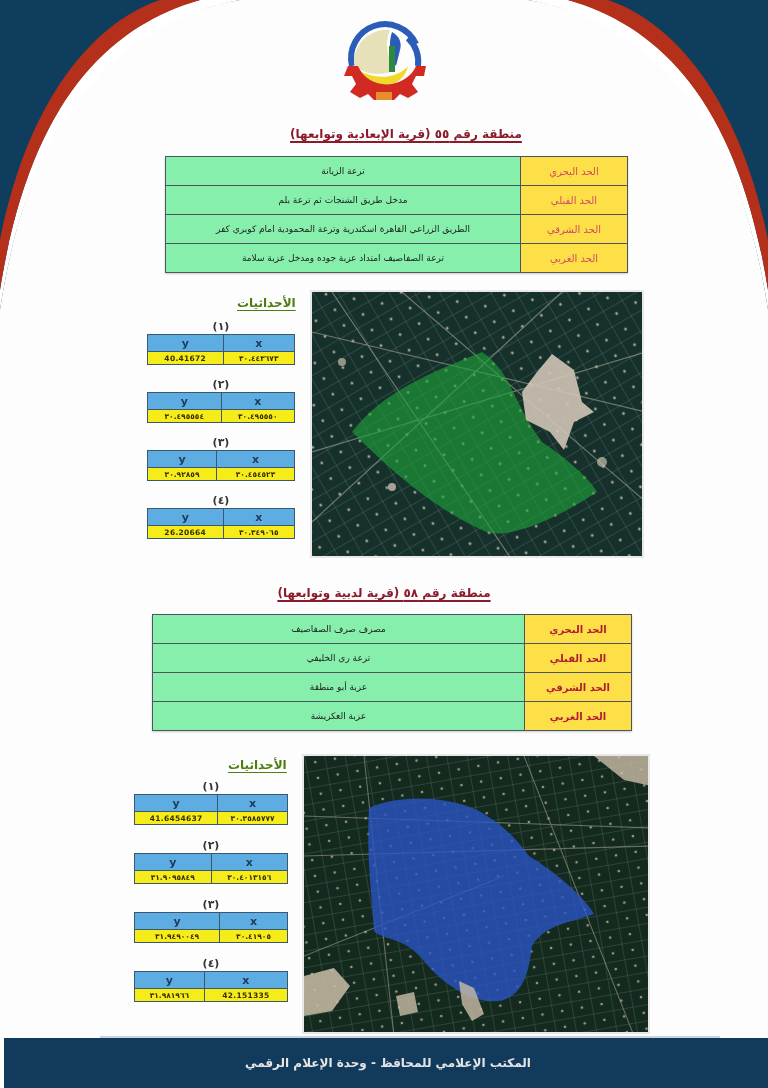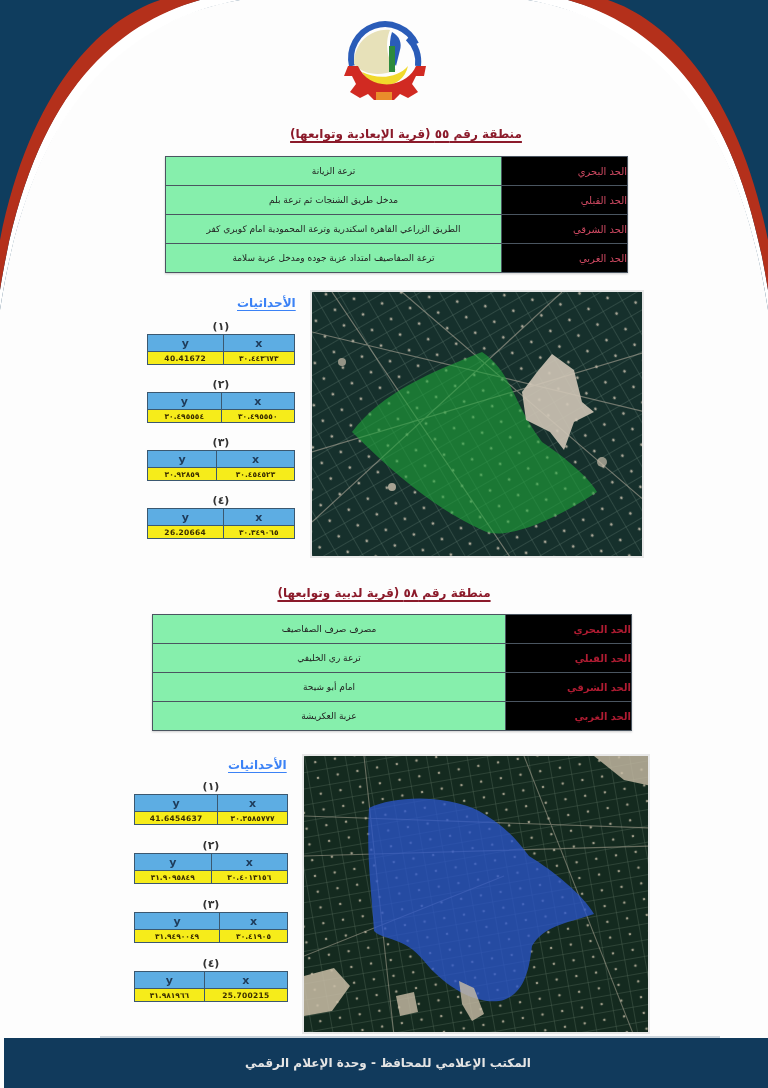--- a/index.html
+++ b/index.html
@@ -21,27 +21,27 @@
       direction: rtl;
     }
     .section-title span { text-decoration: underline; text-decoration-thickness: 1.5px; text-underline-offset: 3px; }
 
     .bounds-table {
       position: absolute; border-collapse: collapse; direction: rtl;
       border: 1.5px solid #4a5560; background: #f1f1f1;
       box-shadow: 0 1px 2px rgba(0,0,0,0.2);
     }
     .bounds-table td { border: 1.5px solid #4a5560; height: 29px; font-size: 9px; text-align: center; vertical-align: middle; }
-    .bounds-table td.label { background: #000000; width: 126px; font-weight: bold; font-size: 10px; text-align: right; }
+    .bounds-table td.label { background: #fde047; width: 107px; font-weight: bold; font-size: 10px; }
     .bounds-table td.value { background: #86efac; color: #222; }
     .t1 td.label { color: #d14a63; font-weight: normal; }
     .t2 td.label { color: #b01c32; }
 
     .coords-title {
-      position: absolute; font-size: 12px; font-weight: bold; color: #3b82f6; direction: rtl;
+      position: absolute; font-size: 12px; font-weight: bold; color: #4d7c0f; direction: rtl;
       text-decoration: underline; text-underline-offset: 3px;
     }
     .coord-block { position: absolute; width: 148px; }
     .coord-num { text-align: center; font-size: 11px; font-weight: bold; color: #333; height: 14px; line-height: 14px; }
     .coord-table { width: 100%; border-collapse: collapse; border: 1.5px solid #3b5870; }
     .coord-table td { border: 1px solid #3b5870; text-align: center; }
     .coord-table .hdr td { background: #5dade3; height: 17px; font-size: 11px; font-weight: bold; color: #1e3b5a; }
     .coord-table .val td { background: #f6ec1a; height: 13px; font-size: 7.5px; font-weight: bold; color: #3a2d00; letter-spacing: 0.3px; }
 
     .map { position: absolute; overflow: hidden; border: 2px solid #e8e8e8; }
@@ -196,21 +196,21 @@
         <tr>
       <td class="label">الحد البحري</td>
       <td class="value">مصرف صرف الصفاصيف</td>
     </tr>
     <tr>
       <td class="label">الحد القبلي</td>
       <td class="value">ترعة ري الخليفي</td>
     </tr>
     <tr>
       <td class="label">الحد الشرقي</td>
-      <td class="value">امام أبو شيحة</td>
+      <td class="value">عزبة أبو منطقة</td>
     </tr>
     <tr>
       <td class="label">الحد الغربي</td>
       <td class="value">عزبة العكريشة</td>
     </tr>
   </tbody>
     </table>
 
   <div class="coords-title" style="left:228px; top:758px;">الأحداثيات</div>
 
@@ -262,21 +262,21 @@
   <div class="coord-block" style="left:134px; top:957px; width:154px;">
     <div class="coord-num">(٤)</div>
     <table class="coord-table">
       <tbody>
           <tr class="hdr">
             <td>y</td>
             <td>x</td>
           </tr>
       <tr class="val">
             <td>٣١.٩٨١٩٦٦</td>
-            <td>25.700215</td>
+            <td>42.151335</td>
           </tr>
     </tbody>
       </table>
   </div>
 
   <div class="map" style="left:302px; top:754px; width:348px; height:280px;">
     <svg width="348" height="280" viewBox="0 0 348 280">
       <defs>
         <pattern id="fields2" width="20" height="16" patternUnits="userSpaceOnUse" patternTransform="rotate(-10)">
           <rect width="20" height="16" fill="#142a1f"></rect>

